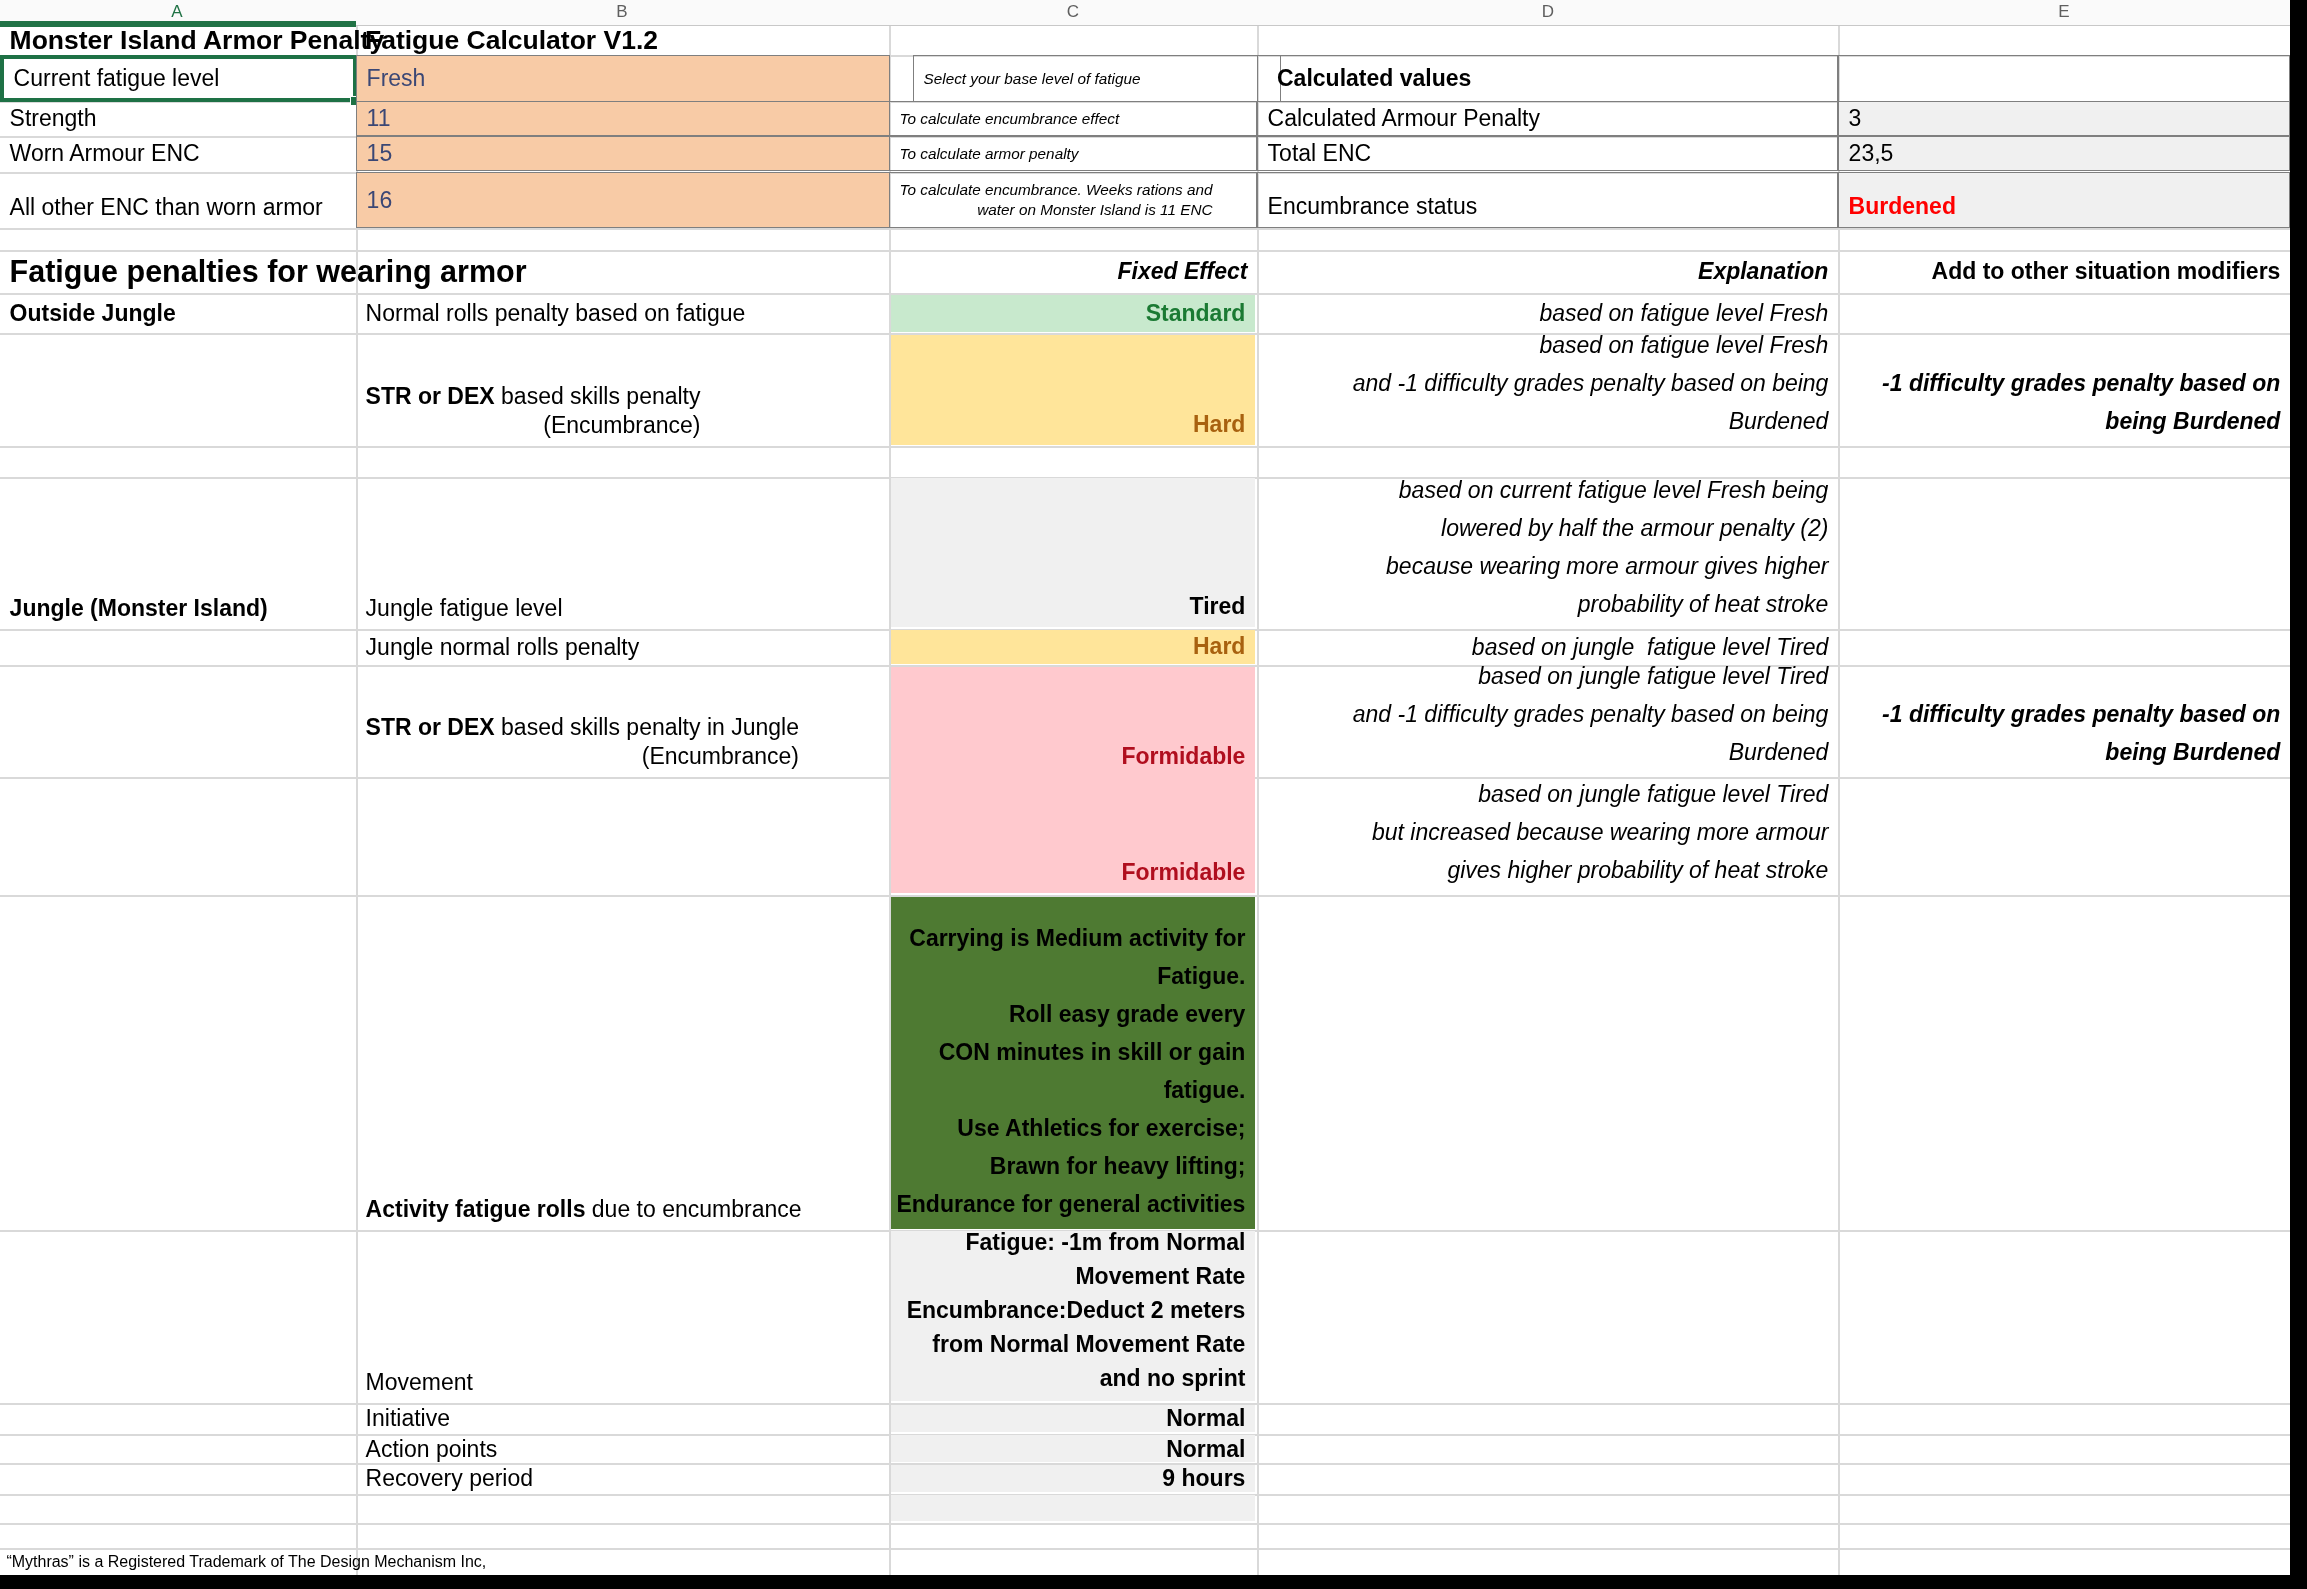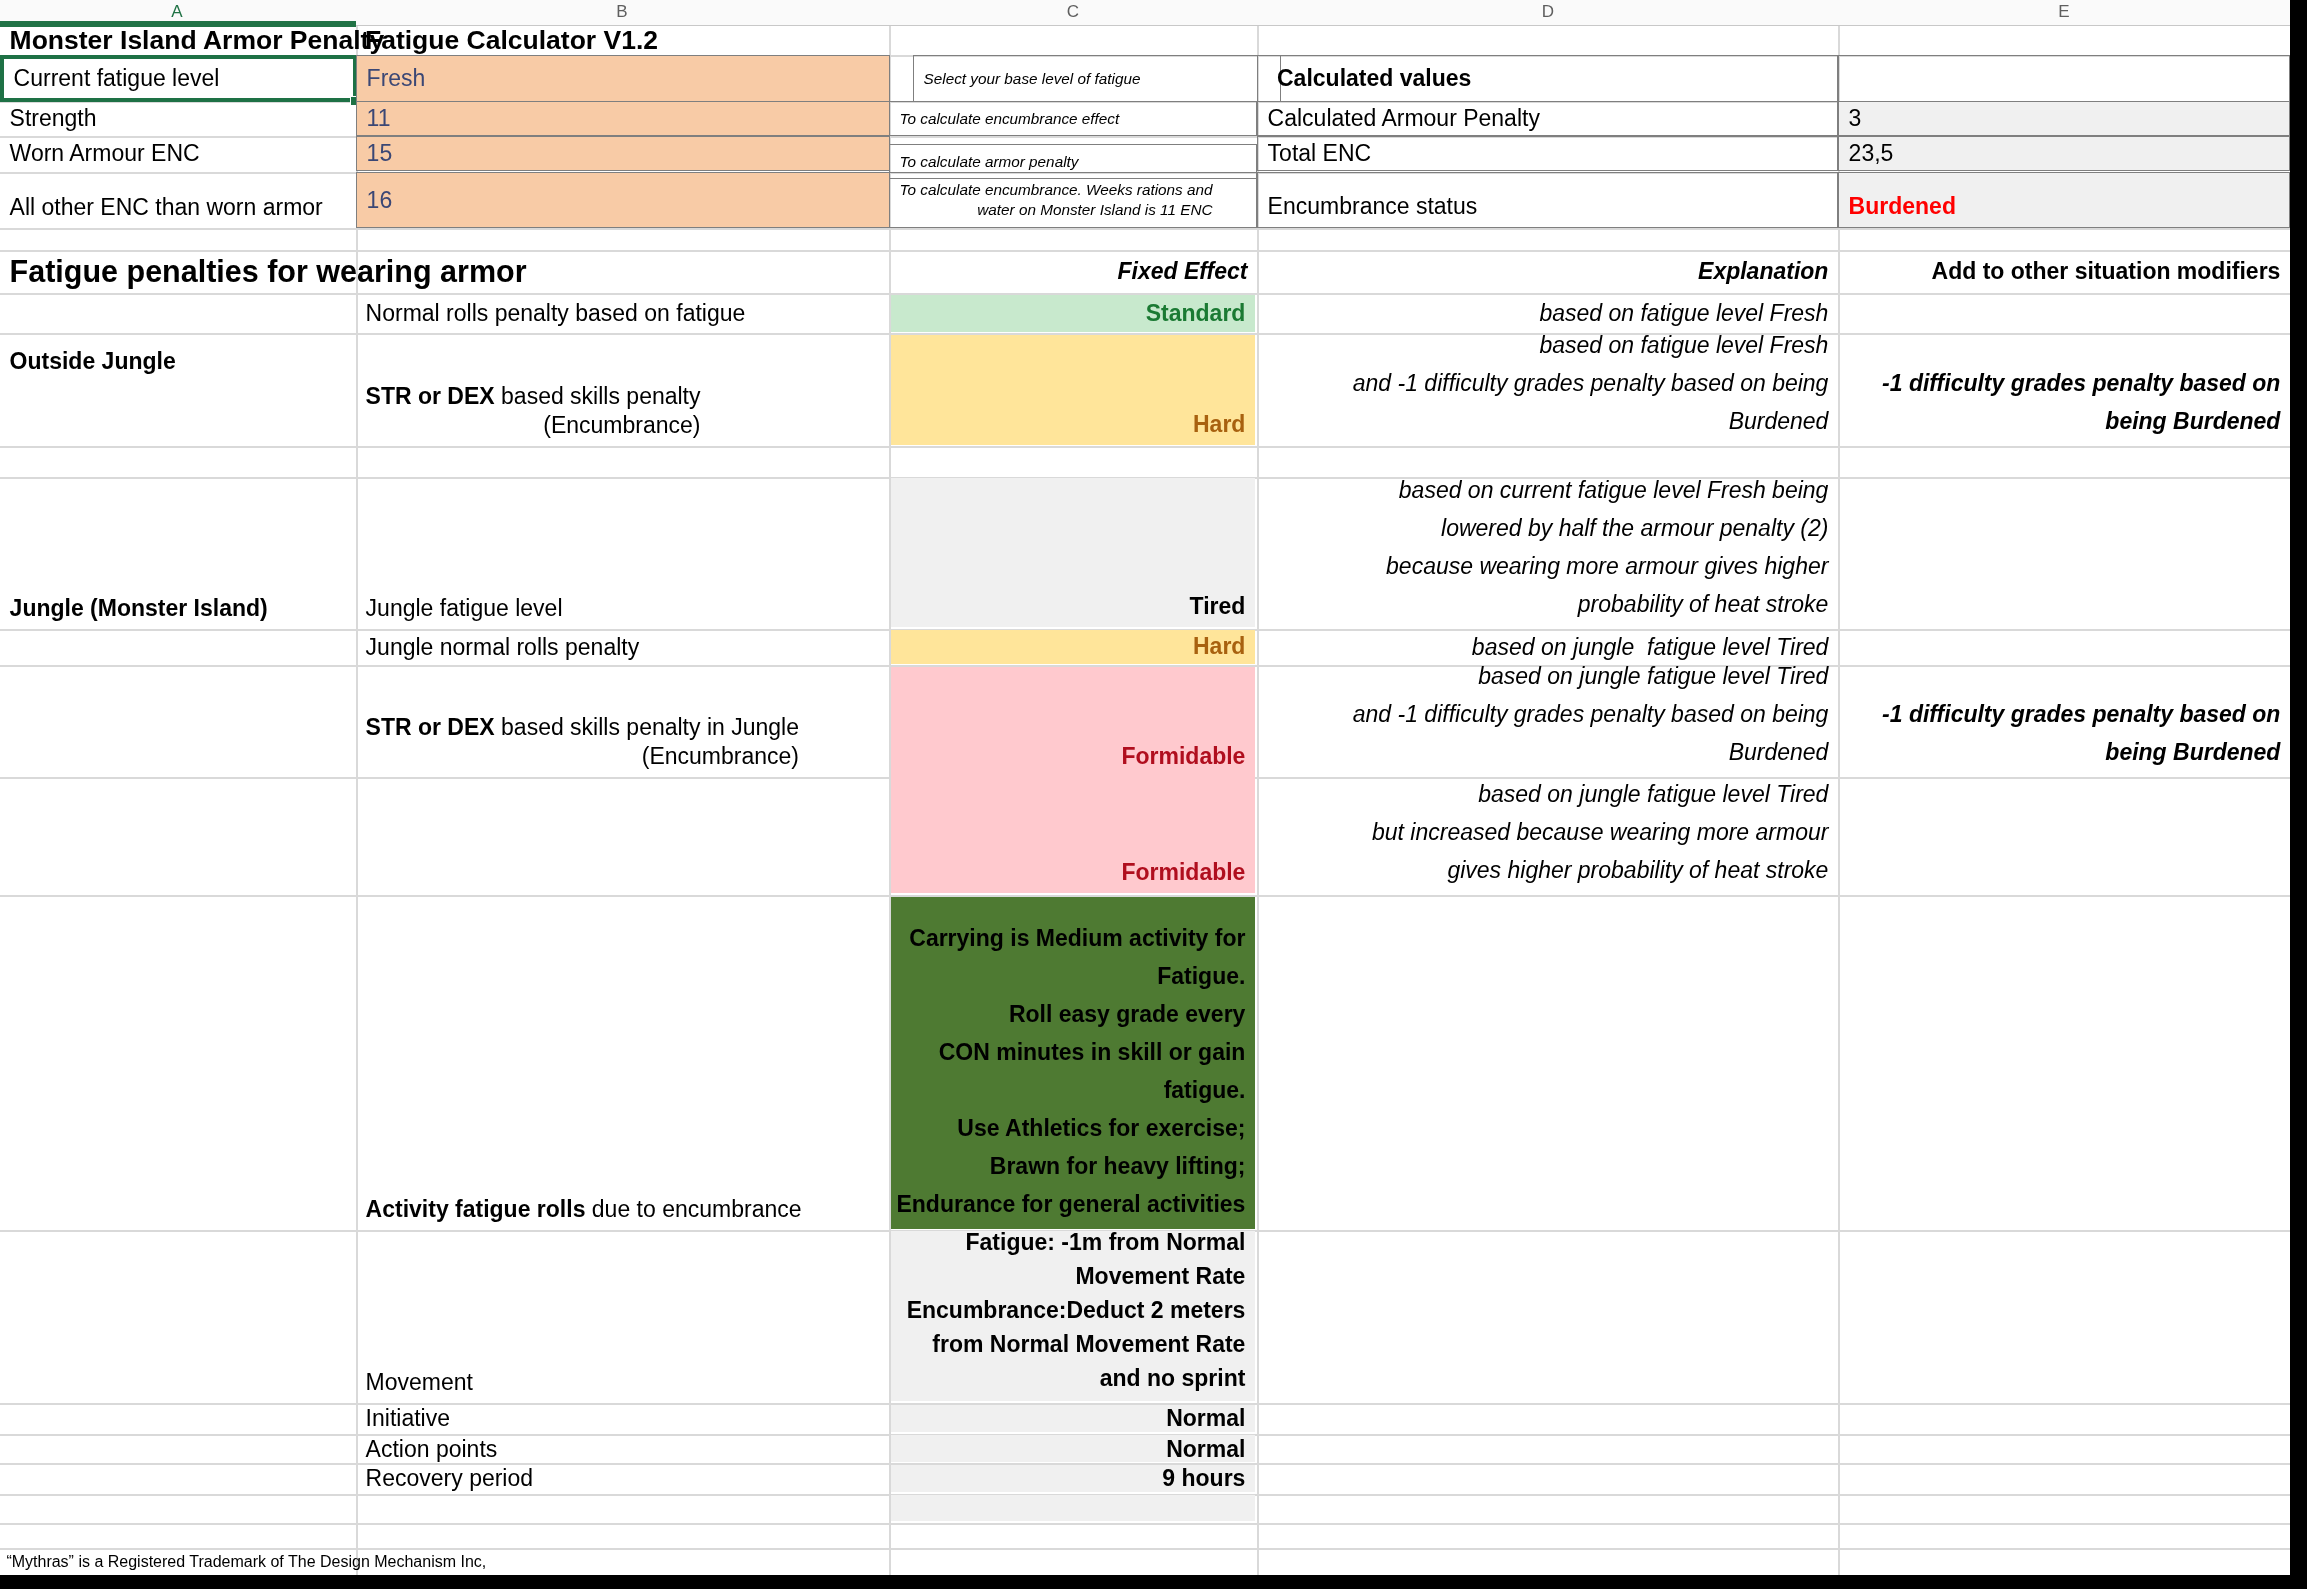--- a/index.html
+++ b/index.html
@@ -109,37 +109,37 @@
   <div class="cell darkborder" style="left:1838px;top:55px;width:452px;height:47px;"></div>
 
   <div class="cell va-c ha-l pl fs29" style="left:0px;top:101px;width:356px;height:35px;">Strength</div>
   <div class="cell va-c ha-l pl fs29 navy bg-orange darkborder" style="left:356px;top:101px;width:534px;height:35px;">11</div>
   <div class="cell va-c ha-l pl note darkborder" style="left:889px;top:101px;width:368px;height:35px;">To calculate encumbrance effect</div>
   <div class="cell va-c ha-l pl fs29 darkborder" style="left:1257px;top:101px;width:581px;height:35px;">Calculated Armour Penalty</div>
   <div class="cell va-c ha-l pl fs29 bg-gray darkborder" style="left:1838px;top:101px;width:452px;height:35px;">3</div>
 
   <div class="cell va-c ha-l pl fs29" style="left:0px;top:136px;width:356px;height:35px;">Worn Armour ENC</div>
   <div class="cell va-c ha-l pl fs29 navy bg-orange darkborder" style="left:356px;top:136px;width:534px;height:35px;">15</div>
-  <div class="cell va-c ha-l pl note darkborder" style="left:889px;top:144px;width:368px;height:35px;">To calculate armor penalty</div>
+  <div class="cell va-c ha-l pl note darkborder" style="left:889px;top:136px;width:368px;height:35px;">To calculate armor penalty</div>
   <div class="cell va-c ha-l pl fs29 darkborder" style="left:1257px;top:136px;width:581px;height:35px;">Total ENC</div>
   <div class="cell va-c ha-l pl fs29 bg-gray darkborder" style="left:1838px;top:136px;width:452px;height:35px;">23,5</div>
 
   <div class="cell va-b ha-l pl pb12 fs29" style="left:0px;top:172px;width:357px;height:56px;">All other ENC than worn armor</div>
   <div class="cell va-c ha-l pl fs29 navy bg-orange darkborder" style="left:356px;top:172px;width:534px;height:56px;">16</div>
   <div class="cell va-c ha-l pl note pre darkborder" style="left:889px;top:172px;width:368px;height:56px;">To calculate encumbrance. Weeks rations and
 water on Monster Island is 11 ENC</div>
   <div class="cell va-b ha-l pl pb8 fs29 darkborder" style="left:1257px;top:172px;width:581px;height:56px;">Encumbrance status</div>
   <div class="cell va-b ha-l pl pb8 fs29 b tx-red bg-gray darkborder" style="left:1838px;top:172px;width:452px;height:56px;">Burdened</div>
 
   <div class="cell va-c ha-l fs38 b" style="left:9.6px;top:250px;width:963px;height:43px;">Fatigue penalties for wearing armor</div>
   <div class="cell va-c ha-r pr fs29 b it" style="left:889px;top:250px;width:368px;height:43px;">Fixed Effect</div>
   <div class="cell va-c ha-r pr fs29 b it" style="left:1257px;top:250px;width:581px;height:43px;">Explanation</div>
   <div class="cell va-c ha-r pr fs29 b" style="left:1838px;top:250px;width:452px;height:43px;">Add to other situation modifiers</div>
 
-  <div class="cell va-c ha-l pl fs29 b" style="left:0px;top:293px;width:356px;height:40px;margin-top:48px;">Outside Jungle</div>
+  <div class="cell va-c ha-l pl fs29 b" style="left:0px;top:293px;width:356px;height:40px;">Outside Jungle</div>
   <div class="cell va-c ha-l pl fs29" style="left:356px;top:293px;width:534px;height:40px;">Normal rolls penalty based on fatigue</div>
   <div class="cell va-c ha-r pr fs29 b tx-good" style="left:891px;top:293px;width:364px;height:40px;">Standard</div>
   <div class="cell va-c ha-r pr fs29 it" style="left:1257px;top:293px;width:581px;height:40px;">based on fatigue level Fresh</div>
 
   <div class="cell va-b ha-l pl pb8 fs29" style="left:356px;top:333px;width:534px;height:113px;">
       <span class="pre"><span class="b">STR or DEX</span><span class="pre"> based skills penalty
 (Encumbrance)</span></span>
     </div>
   <div class="cell va-b ha-r pr pb8 fs29 b tx-neutral" style="left:891px;top:333px;width:364px;height:112px;">Hard</div>
   <div class="cell va-b ha-r pr pb8 fs29 it pre lh47" style="left:1257px;top:333px;width:581px;height:113px;">based on fatigue level Fresh

